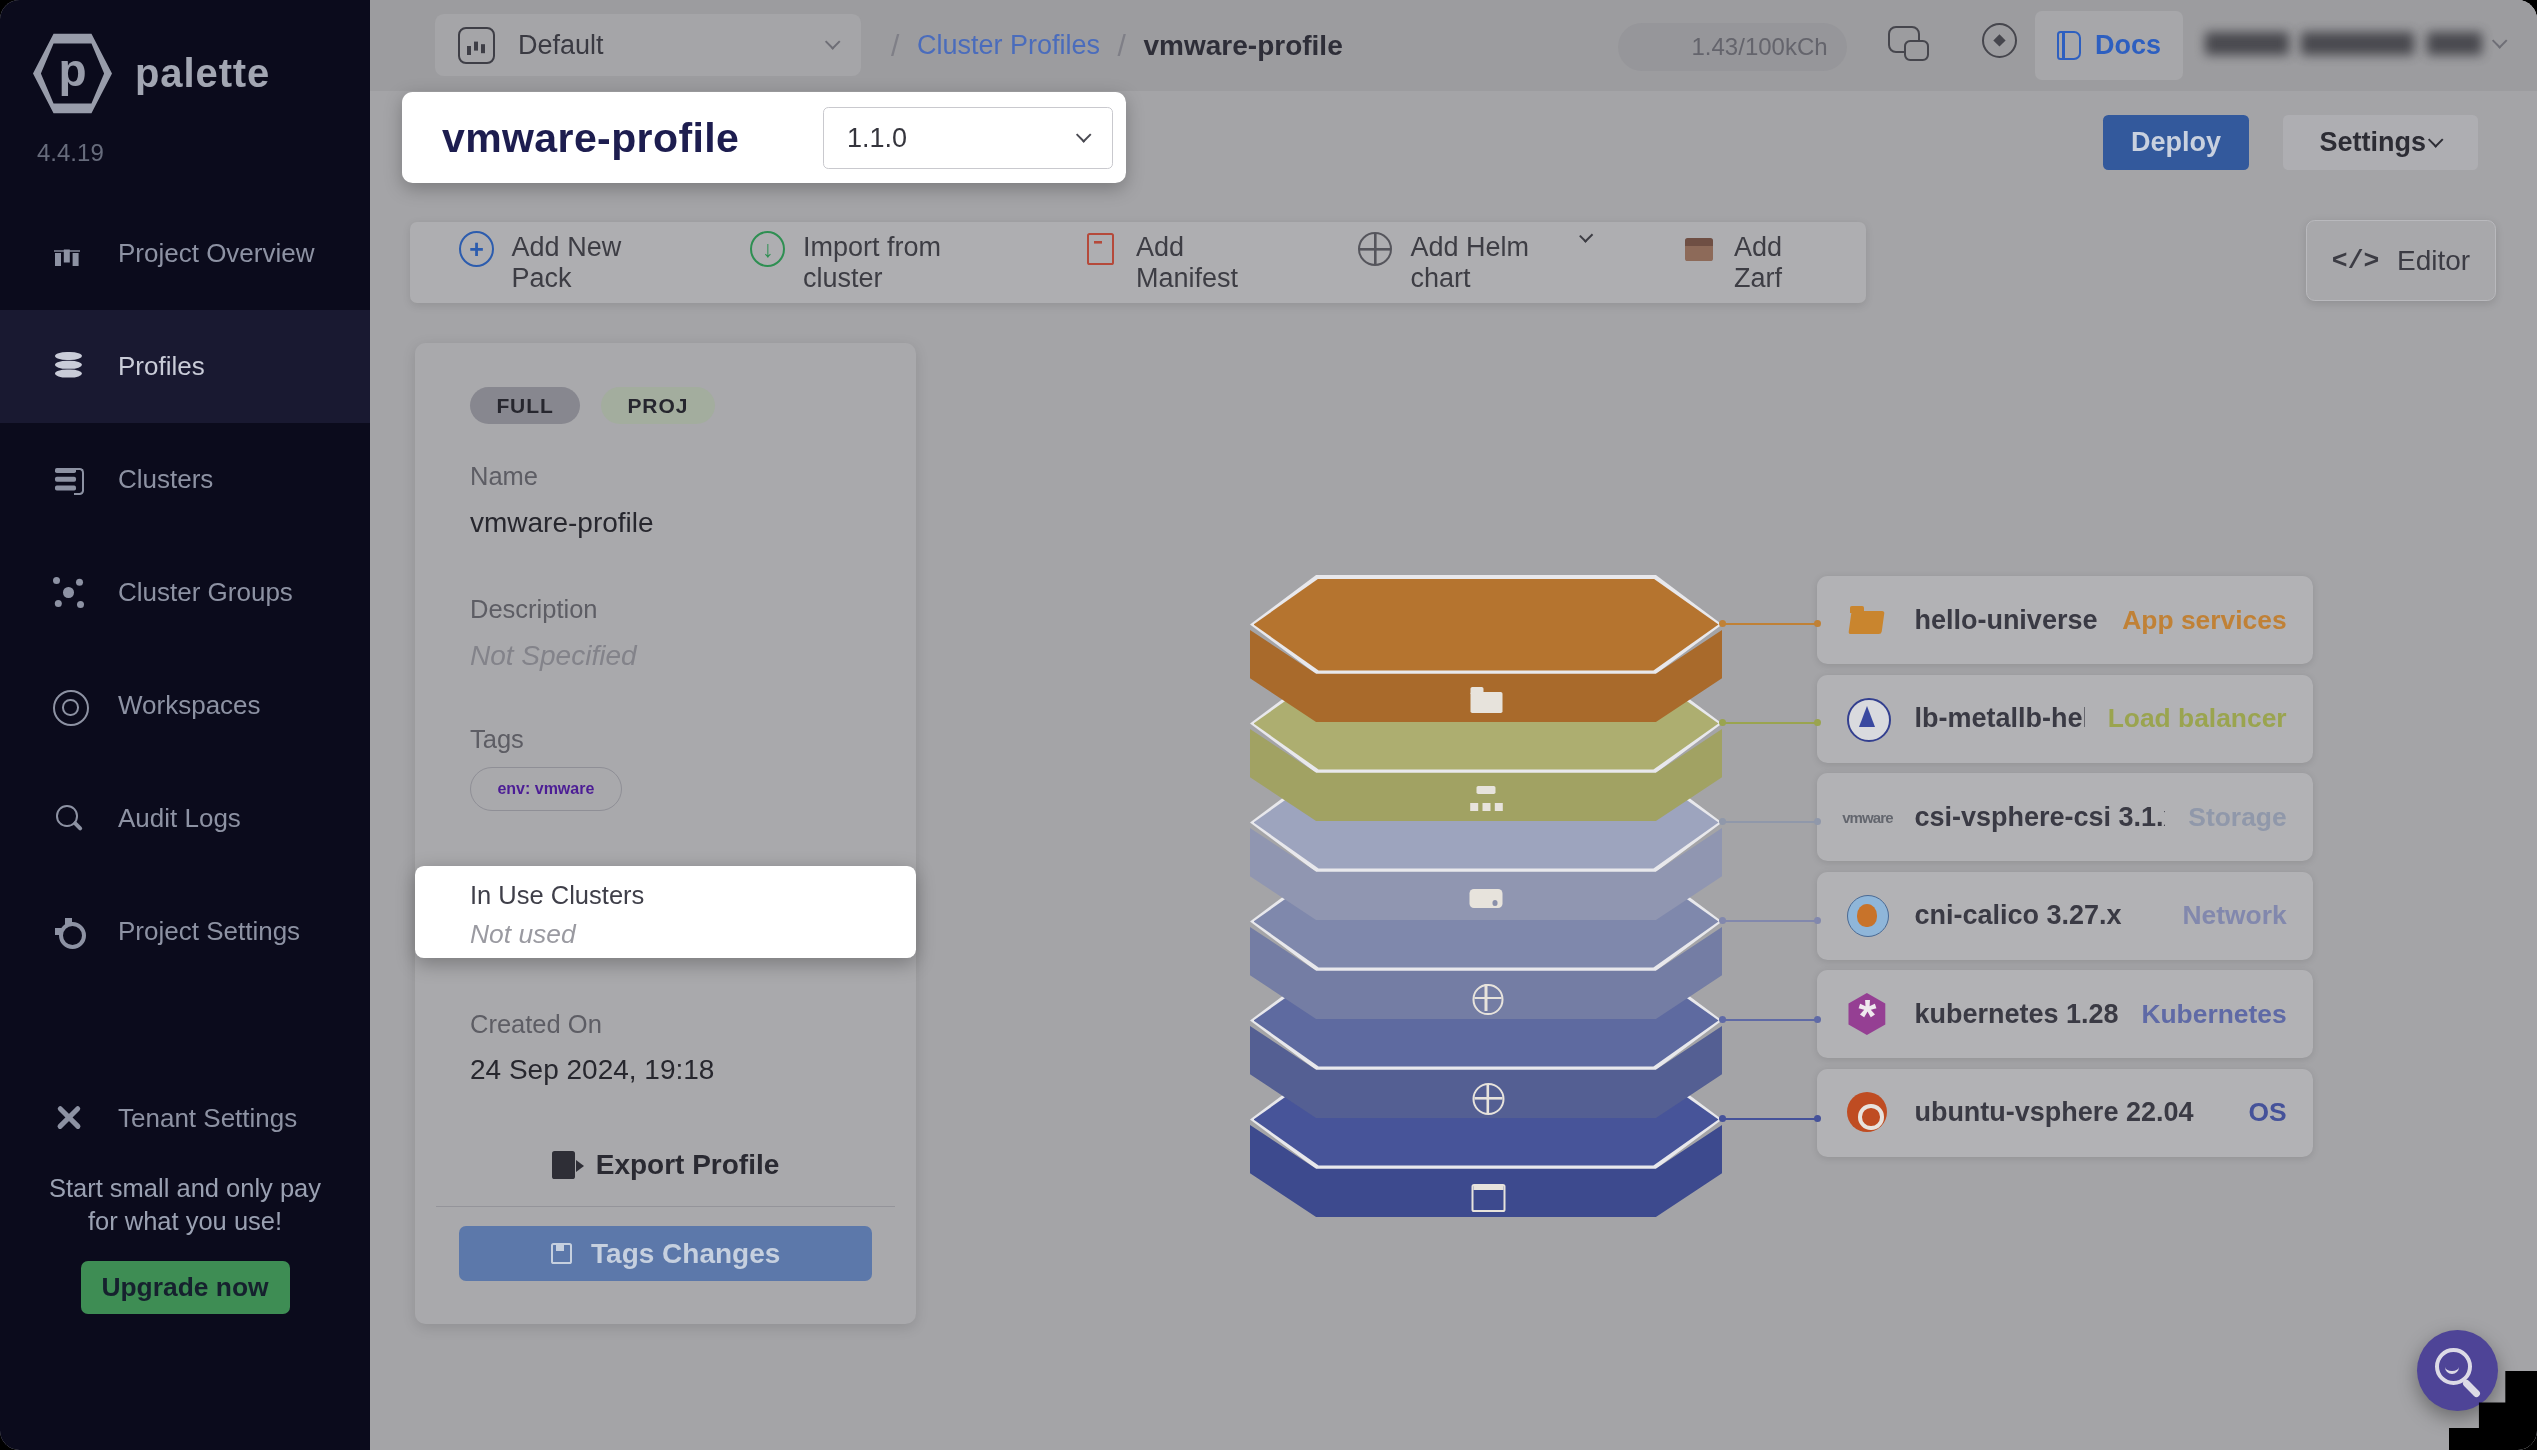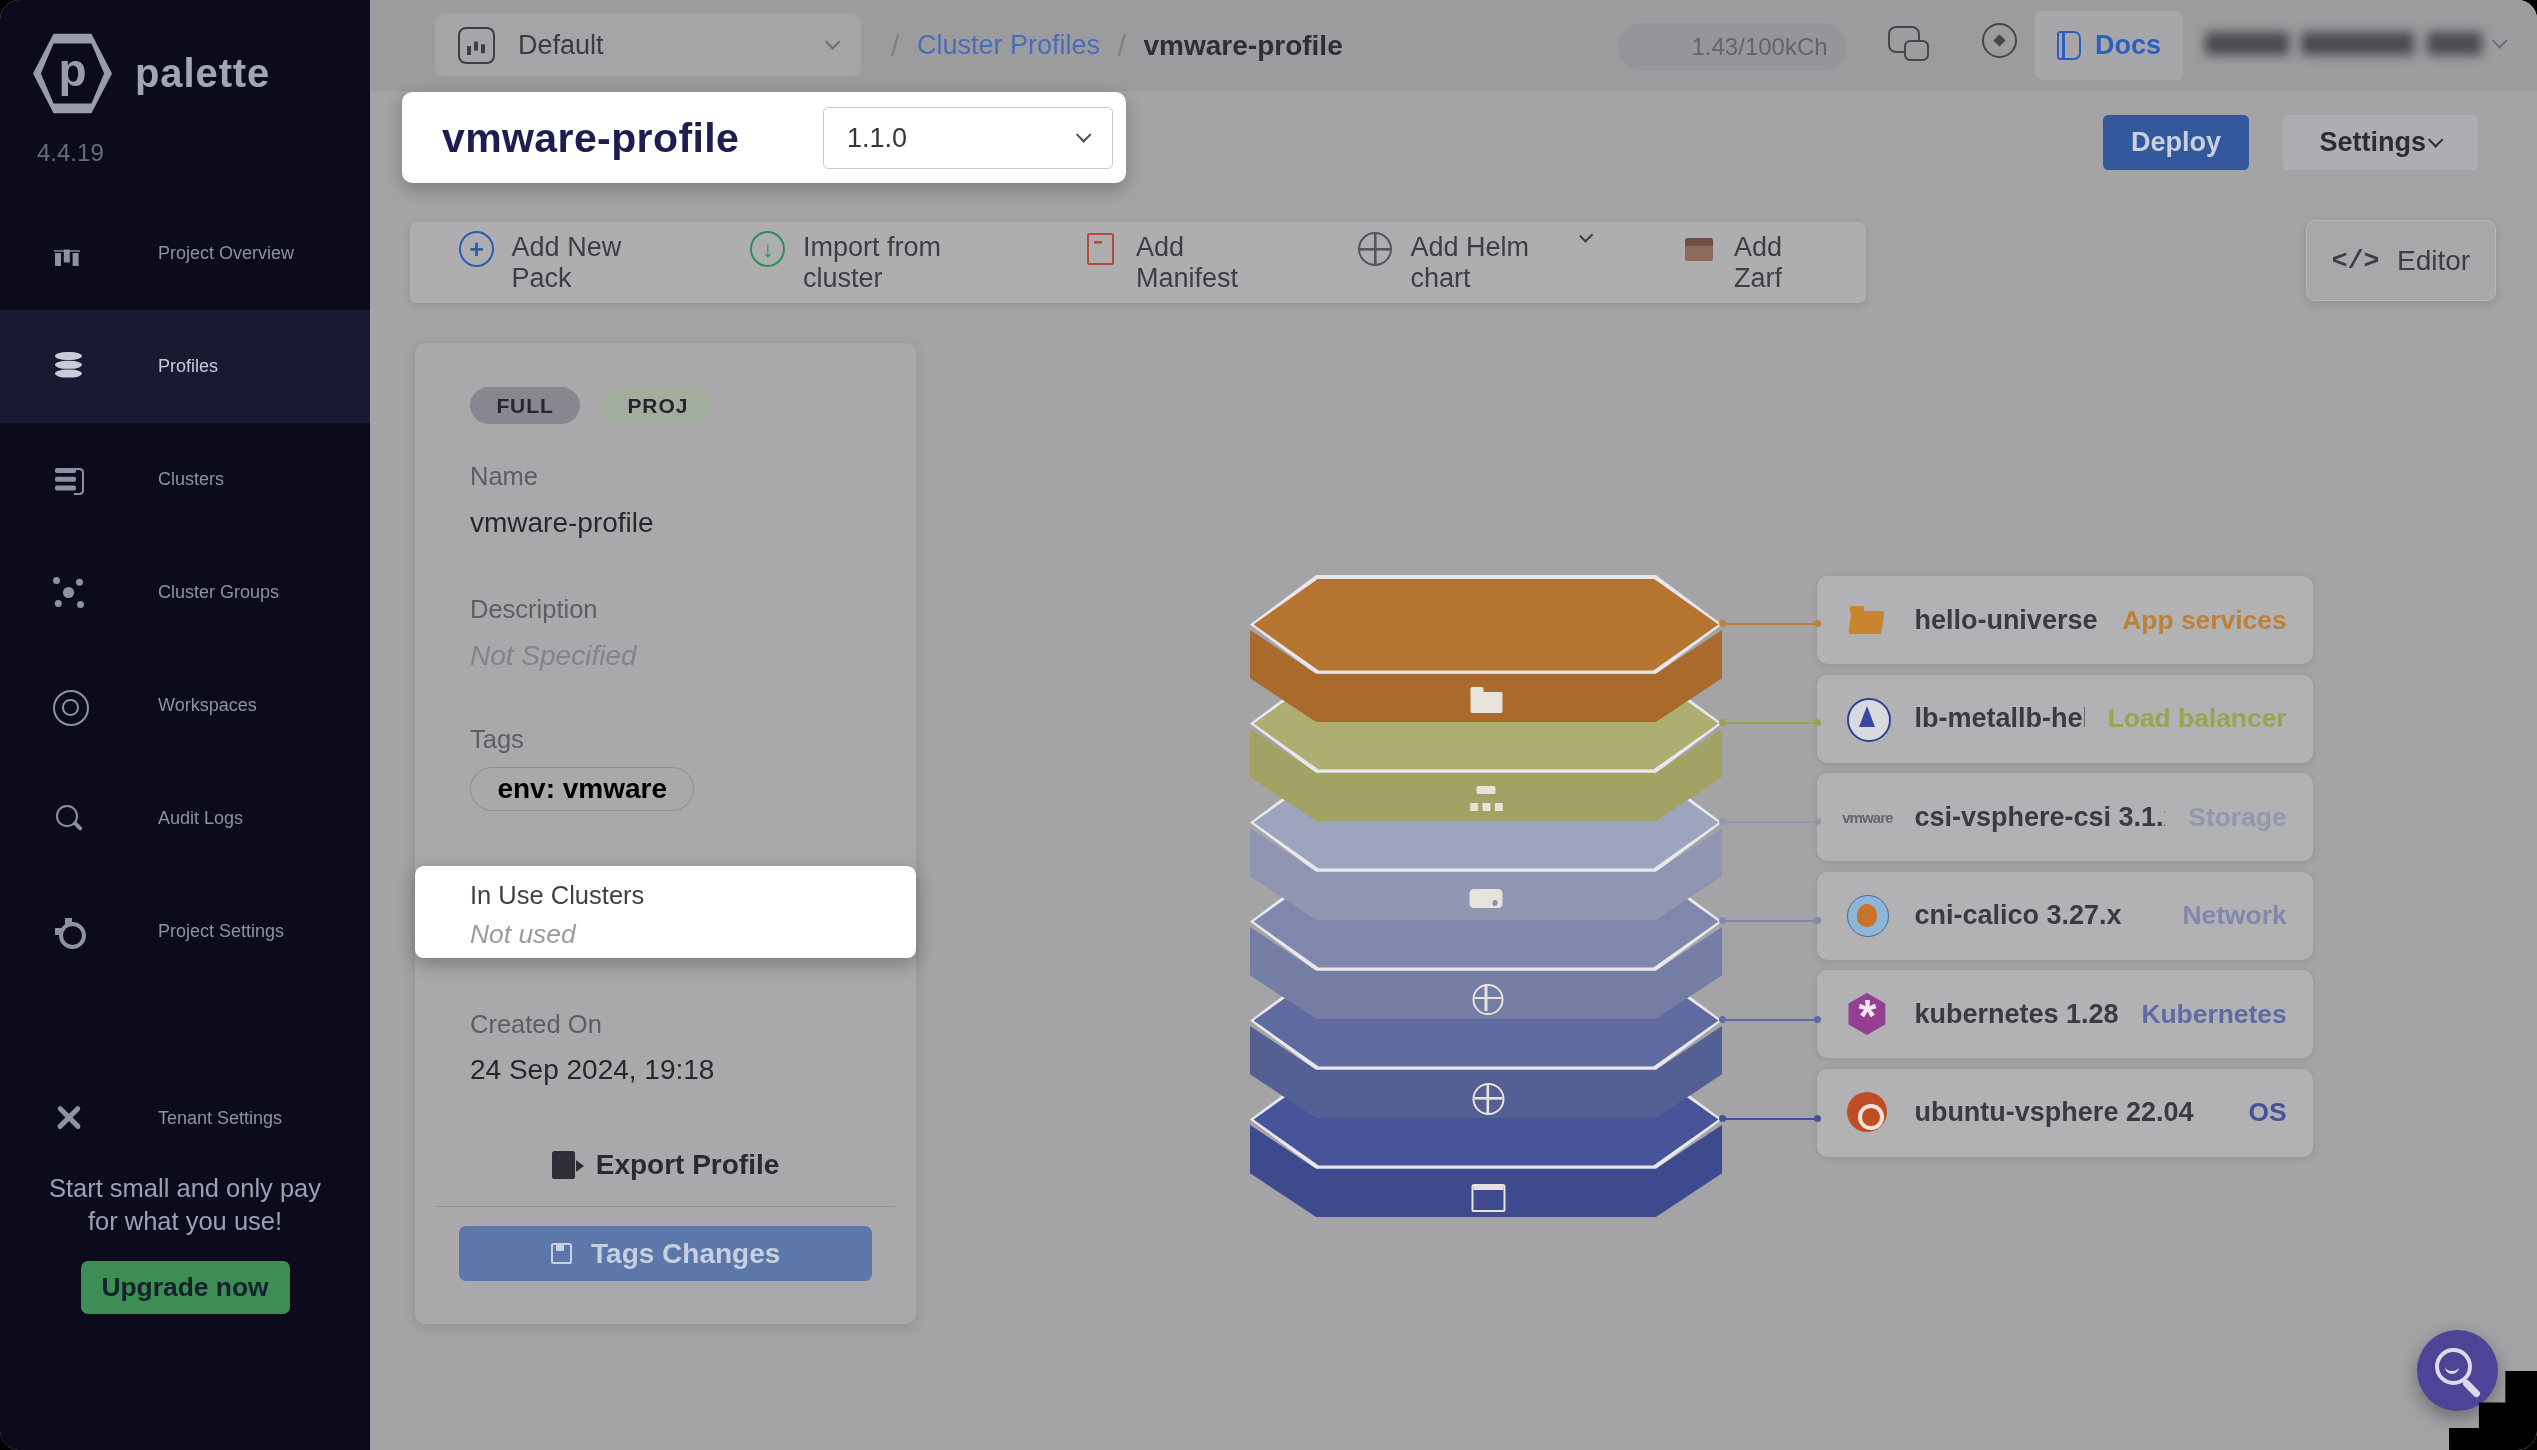--- a/index.html
+++ b/index.html
@@ -16,21 +16,21 @@
   .palette-logo::after { content:"p"; position:absolute; left:50%; top:50%; transform:translate(-50%,-58%);
     font-size:46px; font-weight:700; color:#989caa; }
   .brand-name { font-size:40px; font-weight:600; color:#a2a6b2; letter-spacing:0.9px; }
   .app-version { position:absolute; left:37px; top:139px; font-size:24px; color:#676c7c; }
 
   .side-list { position:absolute; left:0; right:0; top:197px; }
   .side-item { height:113px; display:flex; align-items:center; gap:32px; padding-left:51px;
     color:#8d92a3; cursor:pointer; }
   .side-item.selected { background:#191931; color:#c9ccd8; }
   .side-item.gap { margin-top:74px; }
-  .slabel { font-size:18px; font-weight:500; color:inherit;margin-left:40px; }
+  .slabel { font-size:26px; font-weight:500; color:inherit; }
   .sicon { width:35px; height:35px; position:relative; flex:none; color:inherit; }
 
   .i-overview::before { content:""; position:absolute; left:4.4px; bottom:5.3px; width:5.3px; height:12.3px;
     background:currentColor; box-shadow:8.8px -3.5px 0 currentColor, 17.6px 0 0 currentColor; }
   .i-overview::after { content:""; position:absolute; left:2.6px; top:5.3px; width:26.4px; height:8.8px;
     border-bottom:2.6px solid currentColor; opacity:.7; }
   .i-profiles::before { content:""; position:absolute; left:4.4px; top:2.6px; width:26.4px; height:8.8px;
     border-radius:50%; background:currentColor; box-shadow:0 8.8px 0 currentColor, 0 17.6px 0 currentColor; }
   .i-clusters::before { content:""; position:absolute; left:3.5px; top:6.2px; width:21px; height:5.3px;
     border-radius:1.8px; background:currentColor; box-shadow:0 8.8px 0 currentColor, 0 17.6px 0 currentColor; }
@@ -166,22 +166,22 @@
     padding:0 26.4px; font-size:21px; font-weight:700; letter-spacing:0.9px; color:#26262e; }
   .badge-full { background:#87878f; }
   .badge-proj { background:#a3ad9e; }
   .p-label { position:absolute; left:55px; font-size:25.5px; color:#5d5d64; }
   .p-value { position:absolute; left:55px; font-size:28px; color:#27272e; }
   .p-italic { position:absolute; left:55px; font-size:28px; font-style:italic; color:#83838a; }
   .lbl-name { top:119px; } .val-name { top:164px; }
   .lbl-desc { top:252px; } .val-desc { top:297px; }
   .lbl-tags { top:382px; }
   .tag-pill { position:absolute; left:55px; top:424px; height:44px; border:1.8px solid #8f8f96;
-    border-radius:22px; display:flex; align-items:center; padding:0 26.4px; font-size:28px;
-    font-weight:600; color:#000000; }
+    border-radius:22px; display:flex; align-items:center; padding:0 26.4px; font-size:16px;
+    font-weight:600; color:#4c1d95; }
   .inuse-box { position:absolute; left:0; right:0; top:523px; height:92px; background:#fff;
     border-radius:8.8px; box-shadow:0 5.3px 19.4px rgba(0,0,0,.28); z-index:2; }
   .inuse-label { position:absolute; left:55px; top:15px; font-size:25.5px; color:#3f3f49; }
   .inuse-value { position:absolute; left:55px; top:53px; font-size:26.4px; font-style:italic; color:#9a9aa1; }
   .lbl-created { top:667px; } .val-created { top:711px; }
   .export-row { position:absolute; left:0; right:0; top:806px; display:flex; align-items:center;
     justify-content:center; gap:21px; cursor:pointer; }
   .export-icon { width:23px; height:28px; background:#2e2e36; border-radius:2.6px; position:relative; }
   .export-icon::after { content:""; position:absolute; right:-8.8px; top:8.8px; width:0; height:0;
     border-left:8.8px solid #2e2e36; border-top:6.2px solid transparent; border-bottom:6.2px solid transparent; }

